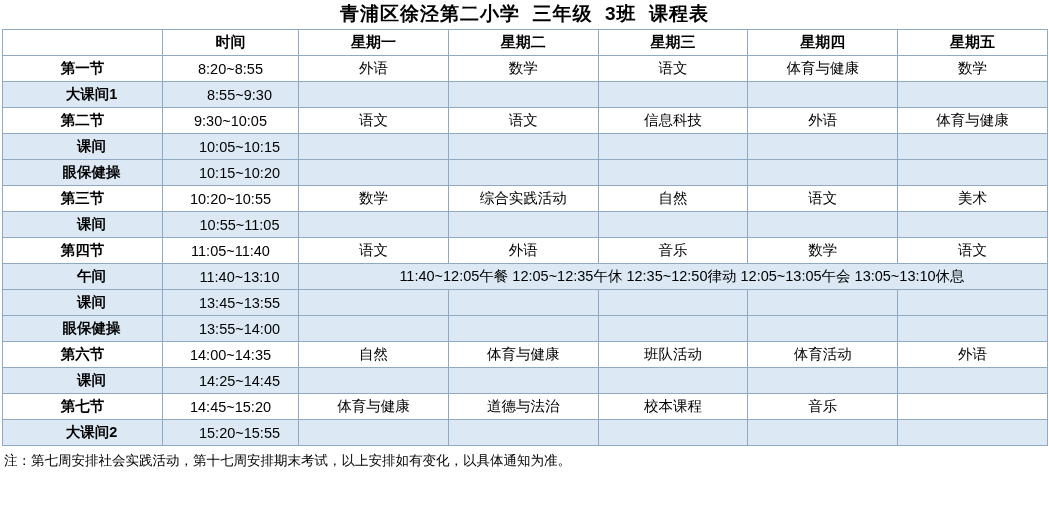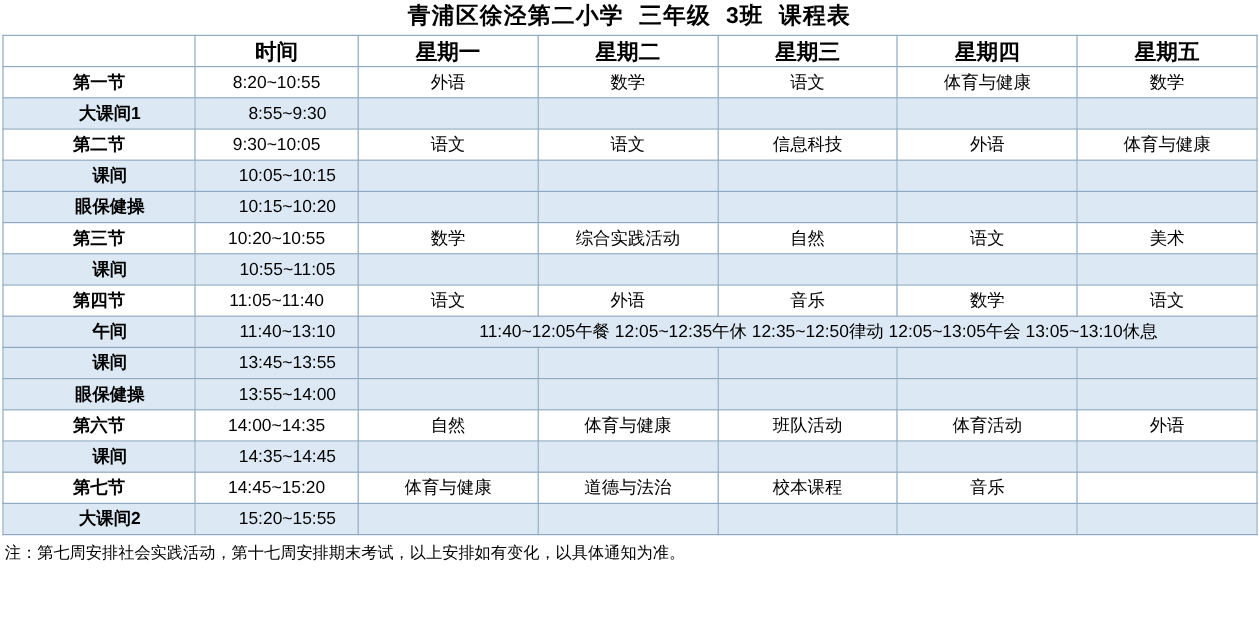--- a/index.html
+++ b/index.html
@@ -43,21 +43,21 @@
     border: 1px solid #8ea9c1;
     height: 25px;
     font-size: 14.5px;
     text-align: center;
     vertical-align: middle;
     padding: 0 2px;
     white-space: nowrap;
     overflow: hidden;
   }
   table.schedule tr.head td {
-    font-size: 18px;
+    font-size: 15px;
     font-weight: bold;
     height: 25px;
   }
   td.period {
     font-weight: bold;
     font-size: 14.5px;
     margin-top: 13px;
   }
   td.time {
     font-size: 14px;
@@ -102,21 +102,21 @@
           <td></td>
           <td>时间</td>
           <td>星期一</td>
           <td>星期二</td>
           <td>星期三</td>
           <td>星期四</td>
           <td>星期五</td>
         </tr>
         <tr>
           <td class="period">第一节</td>
-          <td class="time">8:20~10:55</td>
+          <td class="time">8:20~8:55</td>
           <td>外语</td>
           <td>数学</td>
           <td>语文</td>
           <td>体育与健康</td>
           <td>数学</td>
         </tr>
         <tr class="alt">
           <td class="period">大课间1</td>
           <td class="time">8:55~9:30</td>
           <td></td>
@@ -206,21 +206,21 @@
           <td class="period">第六节</td>
           <td class="time">14:00~14:35</td>
           <td>自然</td>
           <td>体育与健康</td>
           <td>班队活动</td>
           <td>体育活动</td>
           <td>外语</td>
         </tr>
         <tr class="alt">
           <td class="period">课间</td>
-          <td class="time">14:35~14:45</td>
+          <td class="time">14:25~14:45</td>
           <td></td>
           <td></td>
           <td></td>
           <td></td>
           <td></td>
         </tr>
         <tr>
           <td class="period">第七节</td>
           <td class="time">14:45~15:20</td>
           <td>体育与健康</td>

